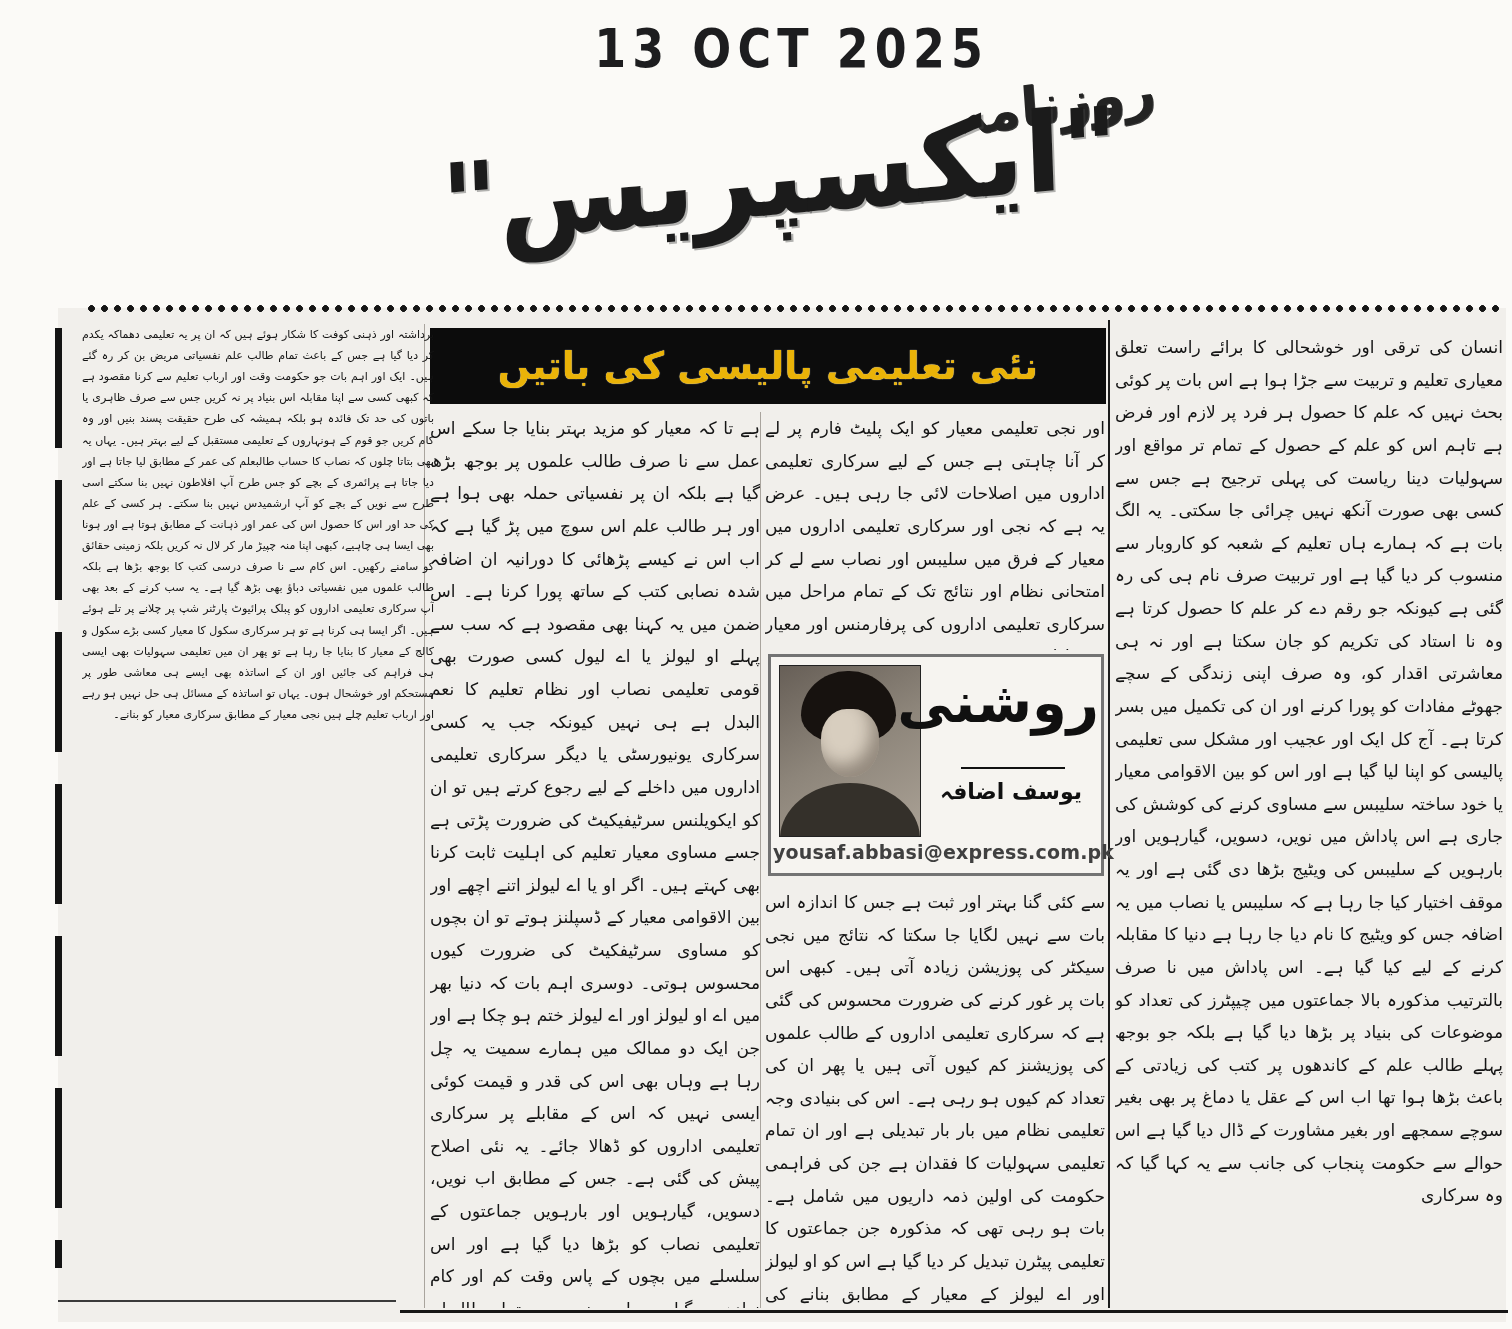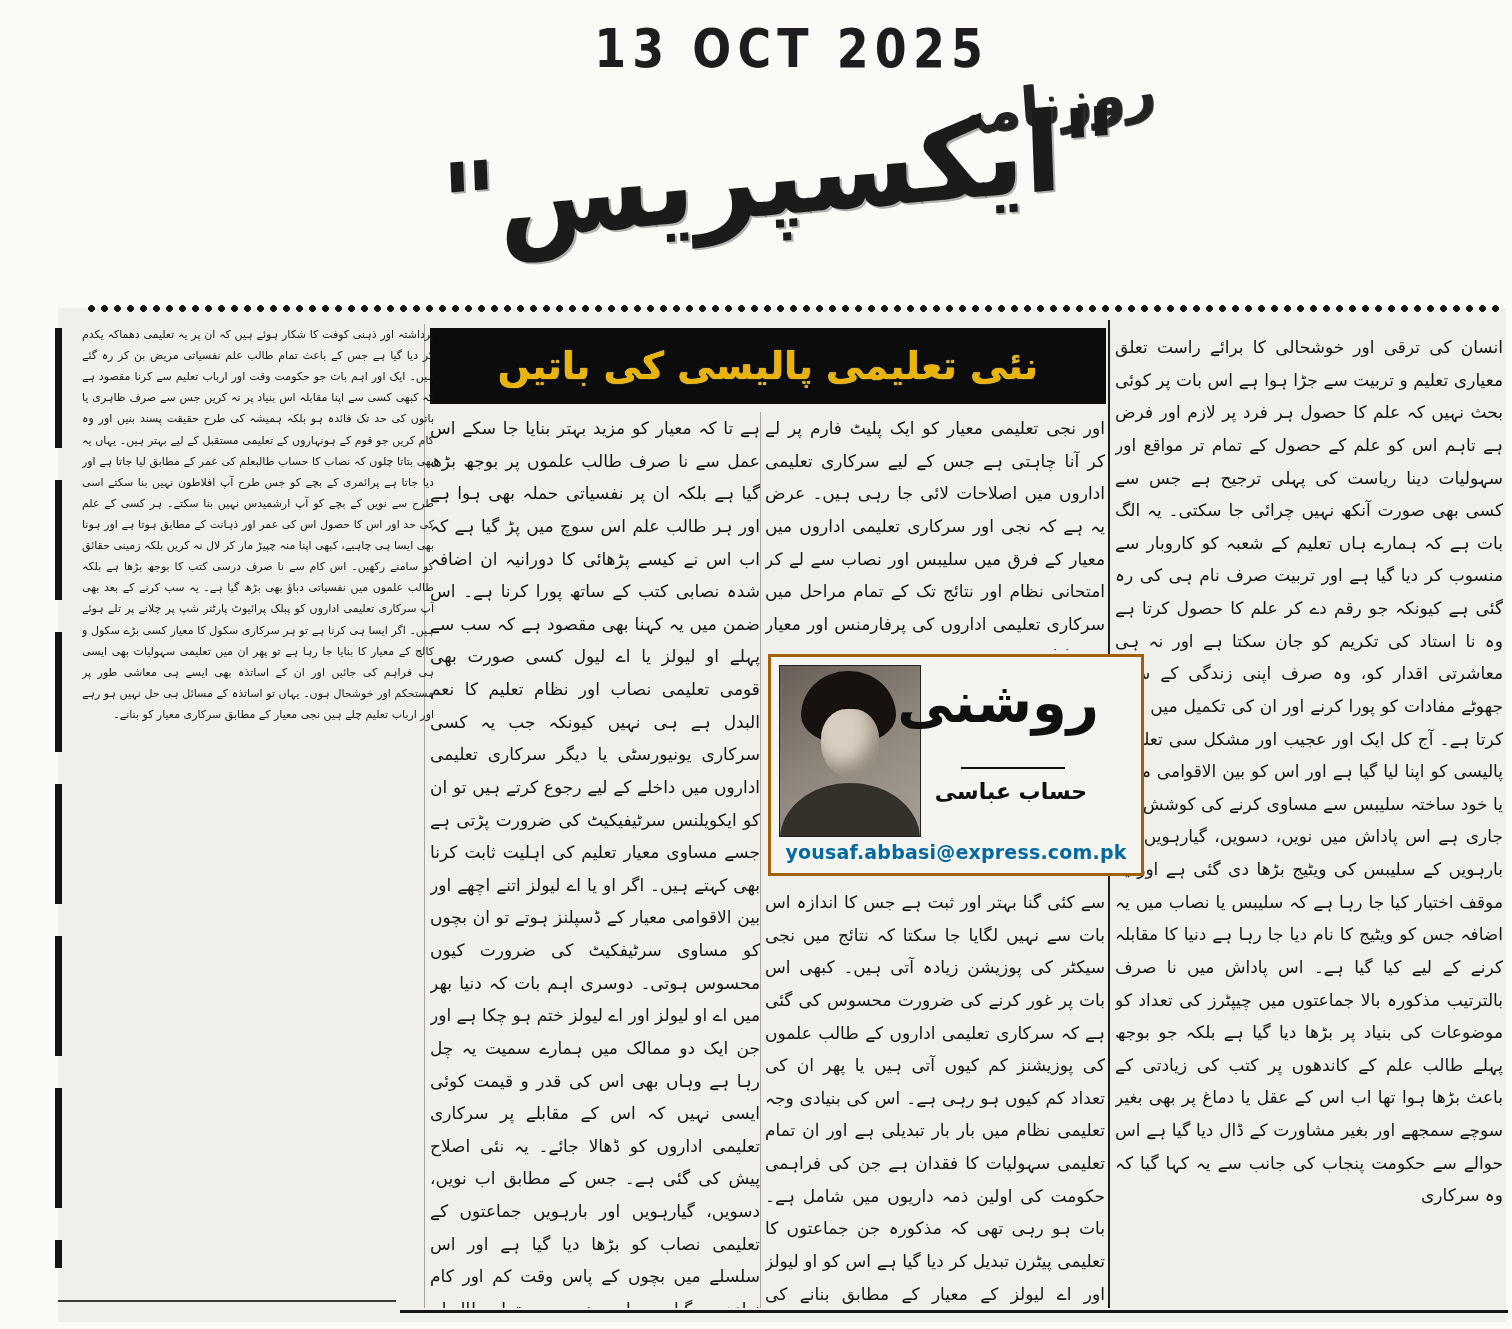--- a/index.html
+++ b/index.html
@@ -68,22 +68,22 @@
     font-size:17px;line-height:1.92;color:#141414;overflow:hidden;
     font-family:"DejaVu Sans",sans-serif;
   }
   .col-1{left:1057px;top:23px;width:388px;height:980px;}
   .col-2a{left:707px;top:104px;width:340px;height:238px;}
   .col-2b{left:707px;top:578px;width:340px;height:422px;}
   .col-3{left:372px;top:104px;width:330px;height:896px;}
   .col-4{left:8px;top:16px;width:352px;height:976px;font-size:11px;margin-left:16px;}
   
   .author-box{
-    position:absolute;left:710px;top:346px;width:376px;height:222px;
-    background:#f6f4f0;border:3px solid #a16207;box-sizing:border-box;
+    position:absolute;left:710px;top:346px;width:336px;height:222px;
+    background:#f6f4f0;border:3px solid #737373;box-sizing:border-box;
   }
   .author-photo{
     position:absolute;left:8px;top:8px;width:140px;height:170px;
     border:1px solid #222;overflow:hidden;
     background:linear-gradient(150deg,#675f57 0%,#8d857a 48%,#aaa195 100%);
   }
   .ap-hair{position:absolute;top:3%;left:15%;width:68%;height:43%;
     background:#17120f;border-radius:50% 50% 46% 46%/62% 62% 40% 40%;}
   .ap-face{position:absolute;top:25%;left:29%;width:42%;height:40%;
     background:#d8cebf;border-radius:46% 46% 52% 52%;
@@ -96,21 +96,21 @@
   }
   .column-name-divider{
     position:absolute;left:190px;top:110px;width:104px;height:2px;background:#111;
   }
   .author-name{
     position:absolute;left:152px;top:122px;width:176px;text-align:center;
     font-size:22px;font-weight:bold;direction:rtl;color:#101010;
   }
   .author-email{
     position:absolute;left:2px;right:2px;top:184px;text-align:center;
-    font-size:19px;font-weight:bold;color:#0369a1;letter-spacing:0.2px;
+    font-size:19px;font-weight:bold;color:#404040;letter-spacing:0.2px;
     font-family:"DejaVu Sans",sans-serif;white-space:nowrap;
   }
 </style>
 </head>
 <body>
 
 <div class="page">
 
   <div class="stamp">13 OCT 2025</div>
 
@@ -133,21 +133,21 @@
     <div class="col col-2a">اور نجی تعلیمی معیار کو ایک پلیٹ فارم پر لے کر آنا چاہتی ہے جس کے لیے سرکاری تعلیمی اداروں میں اصلاحات لائی جا رہی ہیں۔ عرض یہ ہے کہ نجی اور سرکاری تعلیمی اداروں میں معیار کے فرق میں سلیبس اور نصاب سے لے کر امتحانی نظام اور نتائج تک کے تمام مراحل میں سرکاری تعلیمی اداروں کی پرفارمنس اور معیار نجی اداروں</div>
 
     <div class="author-box">
       <div class="author-photo">
         <div class="ap-hair"></div>
         <div class="ap-face"></div>
         <div class="ap-shoulders"></div>
       </div>
       <div class="column-name">روشنی</div>
       <div class="column-name-divider"></div>
-      <div class="author-name">حساب عباسی</div>
+      <div class="author-name">یوسف اضافہ</div>
       <div class="author-email">yousaf.abbasi@express.com.pk</div>
     </div>
 
     <div class="col col-2b">سے کئی گنا بہتر اور ثبت ہے جس کا اندازہ اس بات سے نہیں لگایا جا سکتا کہ نتائج میں نجی سیکٹر کی پوزیشن زیادہ آتی ہیں۔ کبھی اس بات پر غور کرنے کی ضرورت محسوس کی گئی ہے کہ سرکاری تعلیمی اداروں کے طالب علموں کی پوزیشنز کم کیوں آتی ہیں یا پھر ان کی تعداد کم کیوں ہو رہی ہے۔ اس کی بنیادی وجہ تعلیمی نظام میں بار بار تبدیلی ہے اور ان تمام تعلیمی سہولیات کا فقدان ہے جن کی فراہمی حکومت کی اولین ذمہ داریوں میں شامل ہے۔ بات ہو رہی تھی کہ مذکورہ جن جماعتوں کا تعلیمی پیٹرن تبدیل کر دیا گیا ہے اس کو او لیولز اور اے لیولز کے معیار کے مطابق بنانے کی کوشش کی جاری</div>
     <div class="col col-3">ہے تا کہ معیار کو مزید بہتر بنایا جا سکے اس عمل سے نا صرف طالب علموں پر بوجھ بڑھ گیا ہے بلکہ ان پر نفسیاتی حملہ بھی ہوا ہے اور ہر طالب علم اس سوچ میں پڑ گیا ہے کہ اب اس نے کیسے پڑھائی کا دورانیہ ان اضافہ شدہ نصابی کتب کے ساتھ پورا کرنا ہے۔ اس ضمن میں یہ کہنا بھی مقصود ہے کہ سب سے پہلے او لیولز یا اے لیول کسی صورت بھی قومی تعلیمی نصاب اور نظام تعلیم کا نعم البدل ہے ہی نہیں کیونکہ جب یہ کسی سرکاری یونیورسٹی یا دیگر سرکاری تعلیمی اداروں میں داخلے کے لیے رجوع کرتے ہیں تو ان کو ایکویلنس سرٹیفیکیٹ کی ضرورت پڑتی ہے جسے مساوی معیار تعلیم کی اہلیت ثابت کرنا بھی کہتے ہیں۔ اگر او یا اے لیولز اتنے اچھے اور بین الاقوامی معیار کے ڈسپلنز ہوتے تو ان بچوں کو مساوی سرٹیفکیٹ کی ضرورت کیوں محسوس ہوتی۔ دوسری اہم بات کہ دنیا بھر میں اے او لیولز اور اے لیولز ختم ہو چکا ہے اور جن ایک دو ممالک میں ہمارے سمیت یہ چل رہا ہے وہاں بھی اس کی قدر و قیمت کوئی ایسی نہیں کہ اس کے مقابلے پر سرکاری تعلیمی اداروں کو ڈھالا جائے۔ یہ نئی اصلاح پیش کی گئی ہے۔ جس کے مطابق اب نویں، دسویں، گیارہویں اور بارہویں جماعتوں کے تعلیمی نصاب کو بڑھا دیا گیا ہے اور اس سلسلے میں بچوں کے پاس وقت کم اور کام زیادہ ہو گیا ہے۔ اس ضمن میں تمام طالبعلم اس وجہ سے بھی دل</div>
     <div class="col col-4">برداشتہ اور ذہنی کوفت کا شکار ہوئے ہیں کہ ان پر یہ تعلیمی دھماکہ یکدم کر دیا گیا ہے جس کے باعث تمام طالب علم نفسیاتی مریض بن کر رہ گئے ہیں۔ ایک اور اہم بات جو حکومت وقت اور ارباب تعلیم سے کرنا مقصود ہے کہ کبھی کسی سے اپنا مقابلہ اس بنیاد پر نہ کریں جس سے صرف ظاہری یا باتوں کی حد تک فائدہ ہو بلکہ ہمیشہ کی طرح حقیقت پسند بنیں اور وہ کام کریں جو قوم کے ہونہاروں کے تعلیمی مستقبل کے لیے بہتر ہیں۔ یہاں یہ بھی بتاتا چلوں کہ نصاب کا حساب طالبعلم کی عمر کے مطابق لیا جاتا ہے اور دیا جاتا ہے پرائمری کے بچے کو جس طرح آپ افلاطون نہیں بنا سکتے اسی طرح سے نویں کے بچے کو آپ ارشمیدس نہیں بنا سکتے۔ ہر کسی کے علم کی حد اور اس کا حصول اس کی عمر اور ذہانت کے مطابق ہوتا ہے اور ہونا بھی ایسا ہی چاہیے، کبھی اپنا منہ چپیڑ مار کر لال نہ کریں بلکہ زمینی حقائق کو سامنے رکھیں۔ اس کام سے نا صرف درسی کتب کا بوجھ بڑھا ہے بلکہ طالب علموں میں نفسیاتی دباؤ بھی بڑھ گیا ہے۔ یہ سب کرنے کے بعد بھی آپ سرکاری تعلیمی اداروں کو پبلک پرائیوٹ پارٹنر شپ پر چلانے پر تلے ہوئے ہیں۔ اگر ایسا ہی کرنا ہے تو ہر سرکاری سکول کا معیار کسی بڑے سکول و کالج کے معیار کا بنایا جا رہا ہے تو پھر ان میں تعلیمی سہولیات بھی ایسی ہی فراہم کی جائیں اور ان کے اساتذہ بھی ایسے ہی معاشی طور پر مستحکم اور خوشحال ہوں۔ یہاں تو اساتذہ کے مسائل ہی حل نہیں ہو رہے اور ارباب تعلیم چلے ہیں نجی معیار کے مطابق سرکاری معیار کو بنانے۔</div>
 
     <div class="bottom-rule-left"></div>
     <div class="bottom-rule-main"></div>
 

